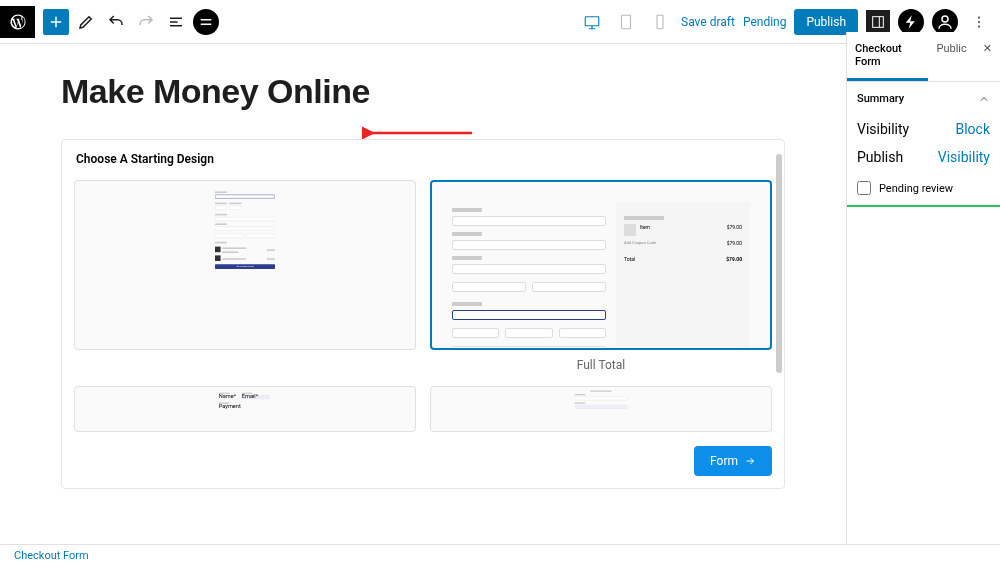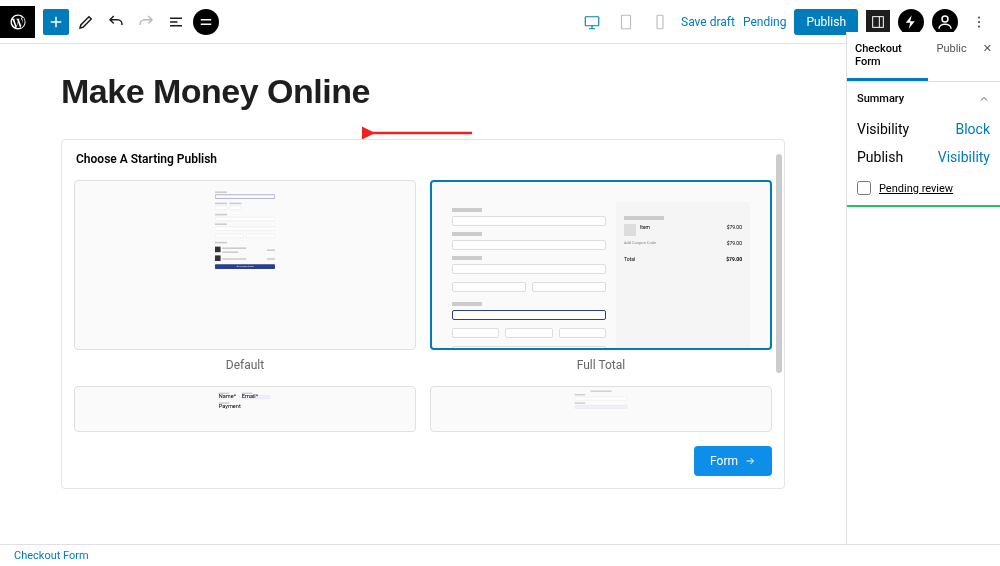--- a/index.html
+++ b/index.html
@@ -53,21 +53,21 @@
 
   .sidebar { position: absolute; top: 32px; right: 0; width: 154px; bottom: 22px; border-left: 1px solid #e0e0e0; background: #fff; font-size: 11px; }
   .sb-tabs { display: flex; border-bottom: 1px solid #e0e0e0; position: relative; }
   .sb-tab { padding: 10px 8px; font-size: 11px; color: #555; cursor: pointer; }
   .sb-tab.active { border-bottom: 3px solid #007cba; color: #000; font-weight: 500; }
   .sb-close { margin-left: auto; padding: 10px 8px; cursor: pointer; color: #555; }
   .sb-section { border-bottom: 2px solid #22c55e; }
   .sb-head { display: flex; justify-content: space-between; align-items: center; padding: 10px 10px; font-size: 11px; font-weight: 500; cursor: pointer; }
   .sb-row { display: flex; justify-content: space-between; padding: 6px 10px; font-size: 14px; }
   .sb-row .val { color: #007cba; cursor: pointer; }
-  .sb-check { display: flex; align-items: center; gap: 8px; padding: 10px; font-size: 11px; text-decoration: underline; }
+  .sb-check { display: flex; align-items: center; gap: 8px; padding: 10px; font-size: 11px; }
   .sb-check input { width: 14px; height: 14px; }
 
   .breadcrumb { position: absolute; bottom: 0; left: 0; right: 0; height: 22px; border-top: 1px solid #e0e0e0; display: flex; align-items: center; padding-left: 14px; font-size: 11px; color: #007cba; background: #fff; }
 </style>
 </head>
 <body>
 
 <div class="topbar">
   <div class="wp-logo">
     <svg viewBox="0 0 24 24" width="18" height="18">
@@ -158,21 +158,21 @@
   <svg class="arrow" width="110" height="14" style="position:absolute;left:362px;top:94px;">
     <defs>
         <marker id="ah" markerWidth="10" markerHeight="10" refX="2" refY="5" orient="auto">
           <path d="M10 0L0 5l10 5z" fill="#e22"></path>
         </marker>
       </defs>
     <line x1="110" y1="7" x2="8" y2="7" stroke="#e22" stroke-width="2.5" marker-end="url(#ah)"></line>
   </svg>
 
   <div class="design-panel">
-    <div class="panel-title">Choose A Starting Publish</div>
+    <div class="panel-title">Choose A Starting Design</div>
     <div class="design-grid">
       <div>
         <div class="design-card">
           <div class="preview-content">
               <div class="pc-col">
             <div class="pc-label"></div>
             <div class="pc-field" style="border-color:#2a3d8f"></div>
             <div class="pc-two">
                   <div>
                     <div class="pc-label"></div>
@@ -204,21 +204,20 @@
                   <div style="width:14px;height:14px;background:#333"></div>
                   <div style="flex:1">
                     <div class="pc-label" style="width:60px"></div>
                   </div>
                   <div class="pc-label" style="width:20px"></div>
                 </div>
             <div class="pc-btn">⊕ Purchase $79.00</div>
           </div>
             </div>
         </div>
-        <div class="design-label">Default</div>
       </div>
       <div>
         <div class="design-card selected">
           <div class="fullpage-prev">
             <div class="fp-left">
               <div class="pc-label"></div>
                 <div class="pc-field"></div>
               <div class="pc-label"></div>
                 <div class="pc-field"></div>
               <div class="pc-label"></div>

